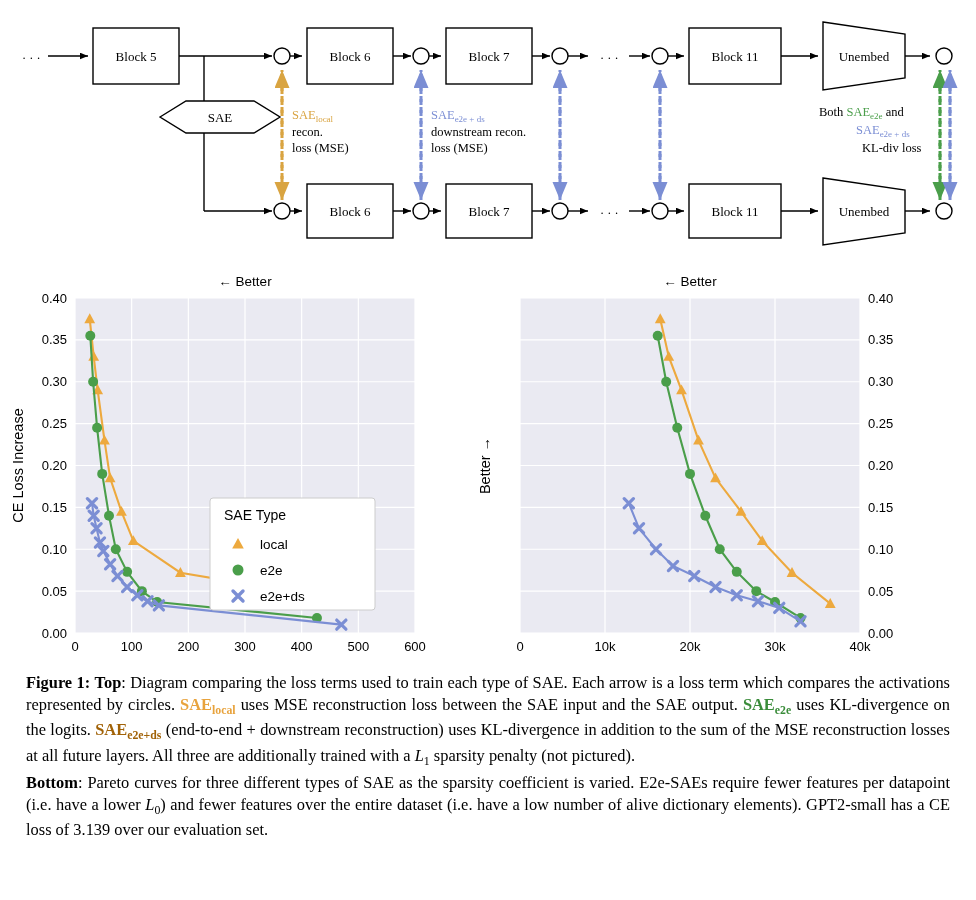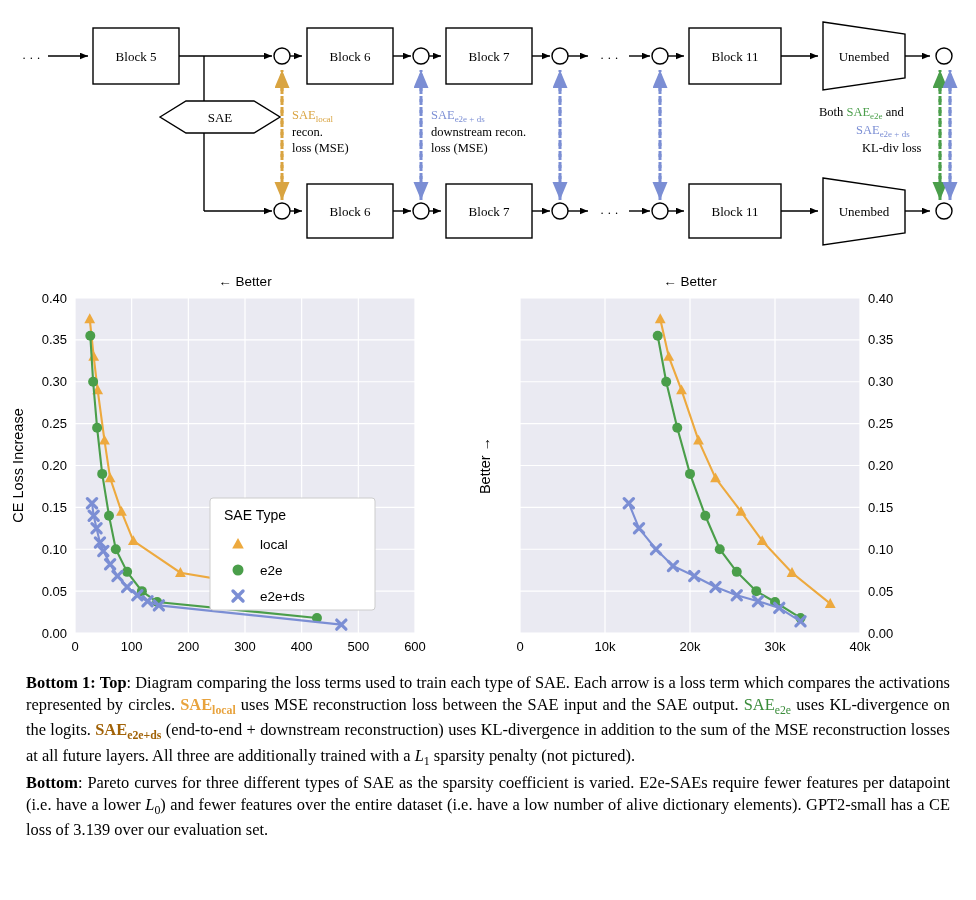--- a/index.html
+++ b/index.html
@@ -85,21 +85,21 @@
     width: 924px;
     font-family: "Liberation Serif", serif;
     font-size: 16.4px;
     line-height: 1.35;
     text-align: justify;
     color: #000;
   }
   #caption p { margin: 0 0 2px 0; }
   .b { font-weight: bold; }
   .sae-local { color: #e8a33d; font-weight: 600; }
-  .sae-e2e { color: #3a8c3a; font-weight: 400; }
+  .sae-e2e { color: #3a8c3a; font-weight: 700; }
   .sae-ds { color: #a16207; font-weight: 600; }
   sub { font-size: 0.72em; }
   .mathit { font-family: "Liberation Serif", serif; font-style: italic; }
 </style>
 </head>
 <body>
 
 <div class="page">
 
   <div id="diagram-area">
@@ -379,21 +379,21 @@
           <text x="868" y="44.5" text-anchor="start" class="tick-label">0.40</text>
           <text x="690" y="419" text-anchor="middle" class="axis-title">Alive Dictionary Elements</text>
           <text x="490" y="207.5" text-anchor="middle" class="axis-title" transform="rotate(-90 490 207.5)">Better →</text>
           <text x="690" y="28" text-anchor="middle" class="better-label">← Better</text>
         </g>
     </svg>
   </div>
 
   <div id="caption">
     <p>
-      <span class="b">Bottom 1:</span>
+      <span class="b">Figure 1:</span>
       <span class="b">Top</span><span>: Diagram comparing the loss terms used to train each type of SAE. Each arrow is a loss term which compares the activations represented by circles. </span><span class="sae-local"><span>SAE</span><sub>local</sub></span><span> uses MSE reconstruction loss between the SAE input and the SAE output. </span><span class="sae-e2e"><span>SAE</span><sub>e2e</sub></span><span> uses KL-divergence on the logits. </span><span class="sae-ds"><span>SAE</span><sub>e2e+ds</sub></span><span> (end-to-end + downstream reconstruction) uses KL-divergence in addition to the sum of the MSE reconstruction losses at all future layers. All three are additionally trained with a </span><span class="mathit">L</span><sub>1</sub><span> sparsity penalty (not pictured).</span>
     </p>
     <p>
       <span class="b">Bottom</span><span>: Pareto curves for three different types of SAE as the sparsity coefficient is varied. E2e-SAEs require fewer features per datapoint (i.e. have a lower </span><span class="mathit">L</span><sub>0</sub><span>) and fewer features over the entire dataset (i.e. have a low number of alive dictionary elements). GPT2-small has a CE loss of 3.139 over our evaluation set.</span>
     </p>
   </div>
 
 </div>
 
 </body></html>

